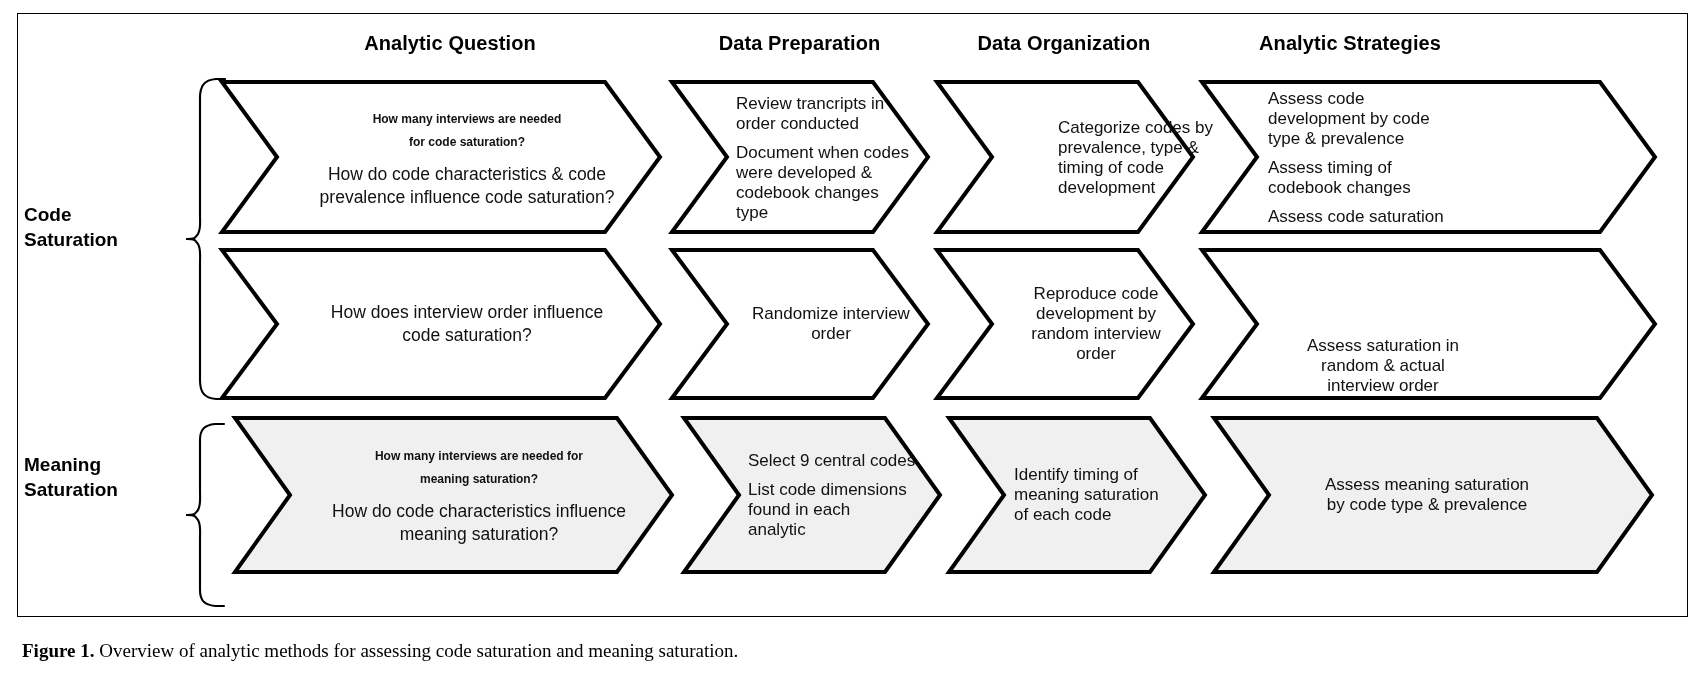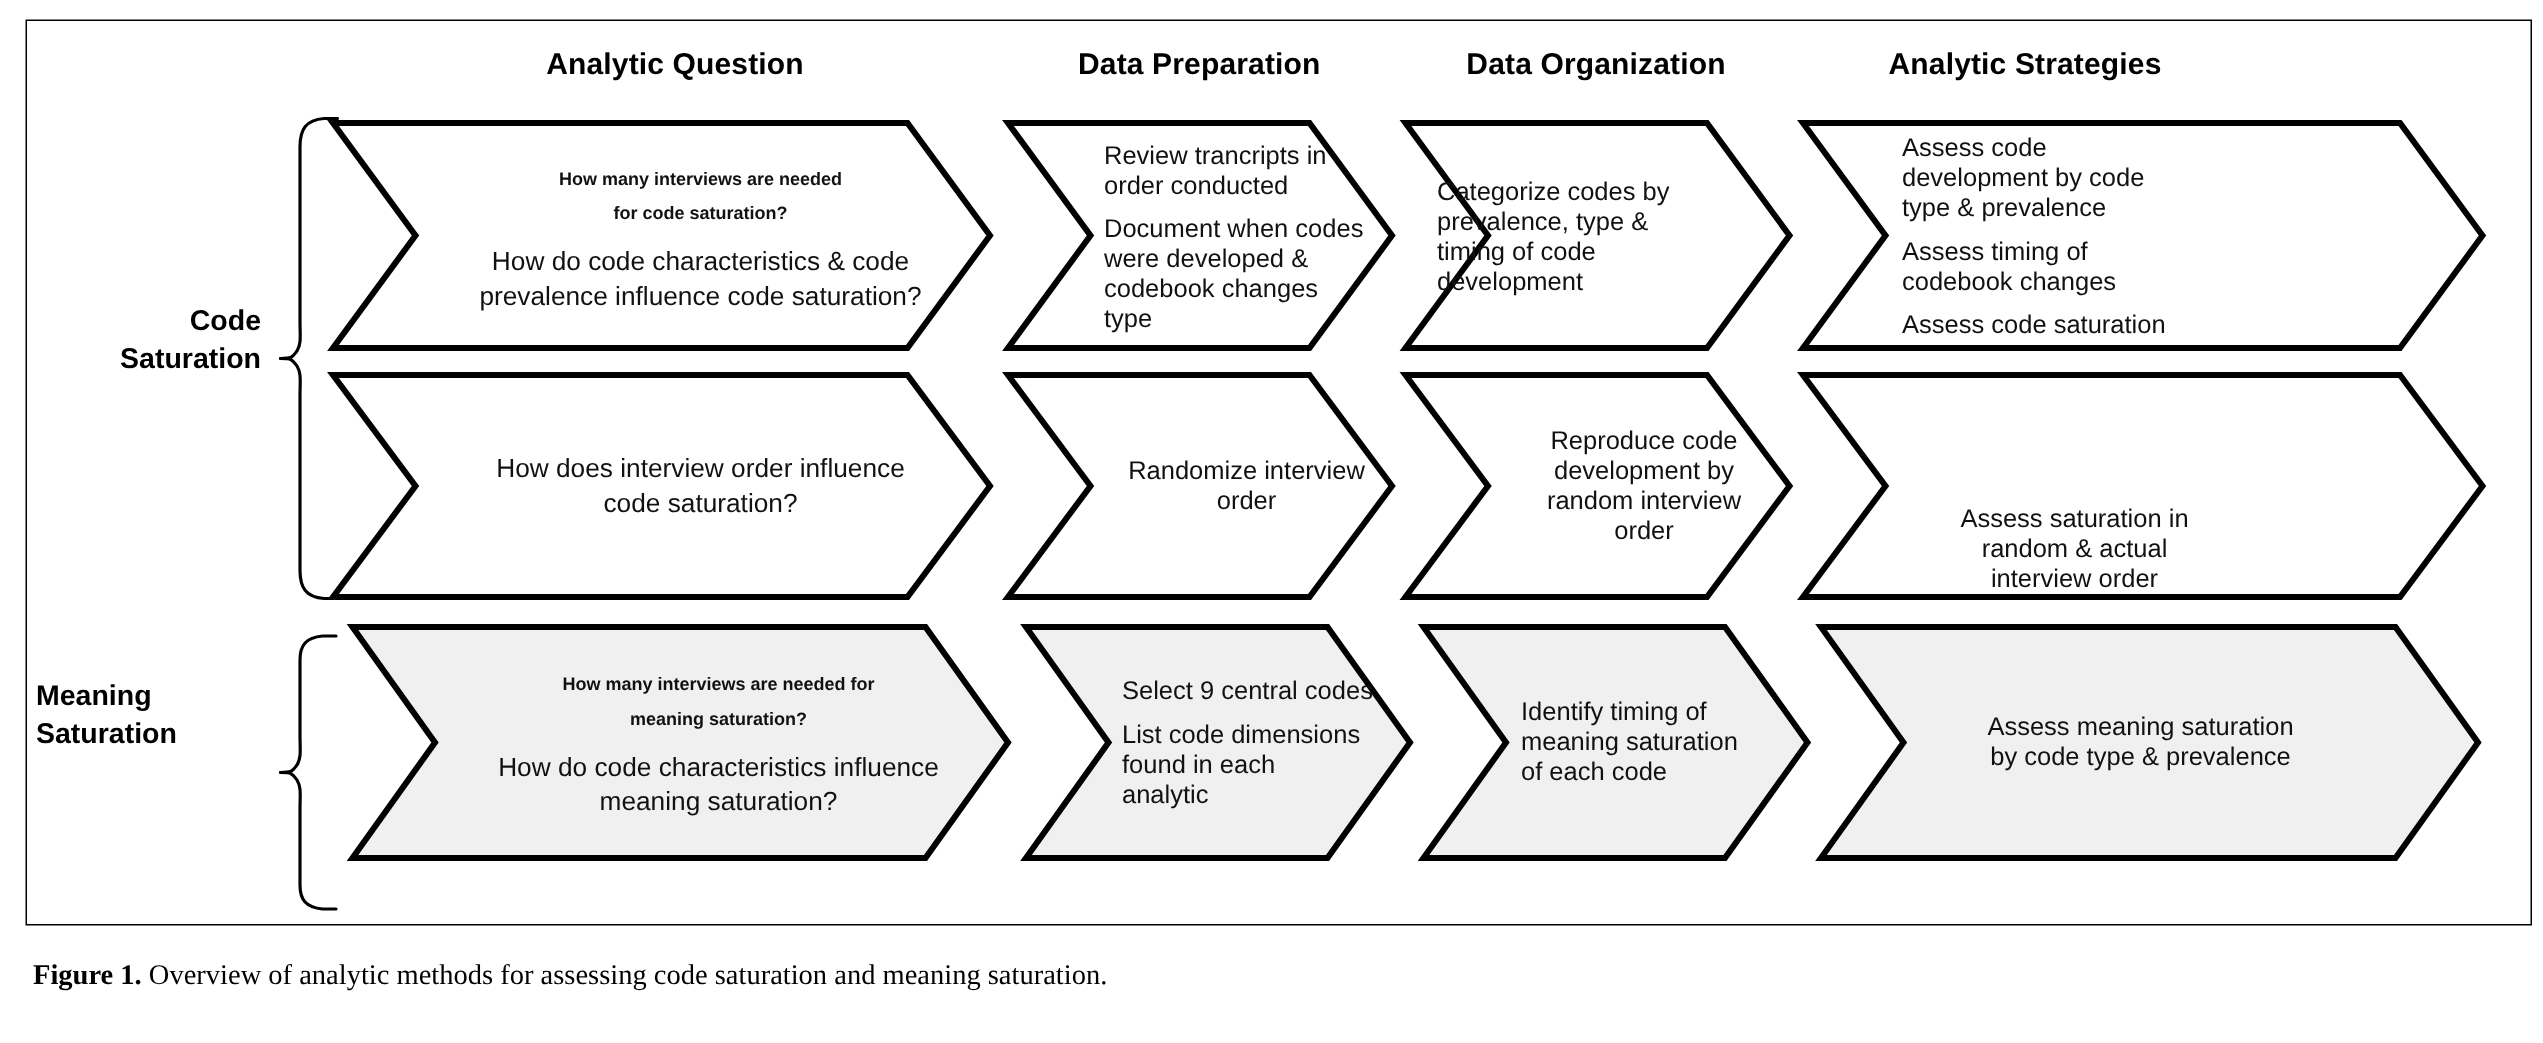--- a/index.html
+++ b/index.html
@@ -56,21 +56,21 @@
 
 <div id="stage">
 
   <div id="figure-box"></div>
 
   <div class="col-header" style="left:235px;width:430px;">Analytic Question</div>
   <div class="col-header" style="left:672px;width:255px;">Data Preparation</div>
   <div class="col-header" style="left:935px;width:258px;">Data Organization</div>
   <div class="col-header" style="left:1200px;width:300px;">Analytic Strategies</div>
 
-  <div class="row-label" style="top:202px;text-align:right;">
+  <div class="row-label" style="top:202px;">
     <div>Code</div>
     <div>Saturation</div>
   </div>
   <div class="row-label" style="top:452px;">
     <div>Meaning</div>
     <div>Saturation</div>
   </div>
 
   <svg class="brace" style="left:186px;top:74px;" width="40" height="330" viewBox="0 0 40 330">
     <path d="M1,165 C9,165 9,164 12,160 C15,155 14,150 14,140 L14,24 C14,12 18,6 30,5 L39,5" fill="none" stroke="#000" stroke-width="2.1" stroke-linecap="round"></path>
@@ -111,21 +111,21 @@
   <div class="cell-text lft" style="left:736px;top:84px;width:190px;height:148px;">
     <span class="item line">Review  trancripts in</span>
     <span class="item line">order conducted</span>
     <div class="gap"></div>
     <span class="item line">Document when codes</span>
     <span class="item line">were developed &amp;</span>
     <span class="item line">codebook changes</span>
     <span class="item line">type</span>
   </div>
 
-  <div class="cell-text lft" style="left:958px;top:84px;width:190px;height:148px;">
+  <div class="cell-text lft" style="left:1058px;top:84px;width:190px;height:148px;">
     <span class="item line">Categorize codes by</span>
     <span class="item line">prevalence, type &amp;</span>
     <span class="item line">timing of code</span>
     <span class="item line">development</span>
   </div>
 
   <div class="cell-text lft" style="left:1268px;top:84px;width:260px;height:148px;">
     <span class="item line">Assess code</span>
     <span class="item line">development by code</span>
     <span class="item line">type &amp; prevalence</span>

